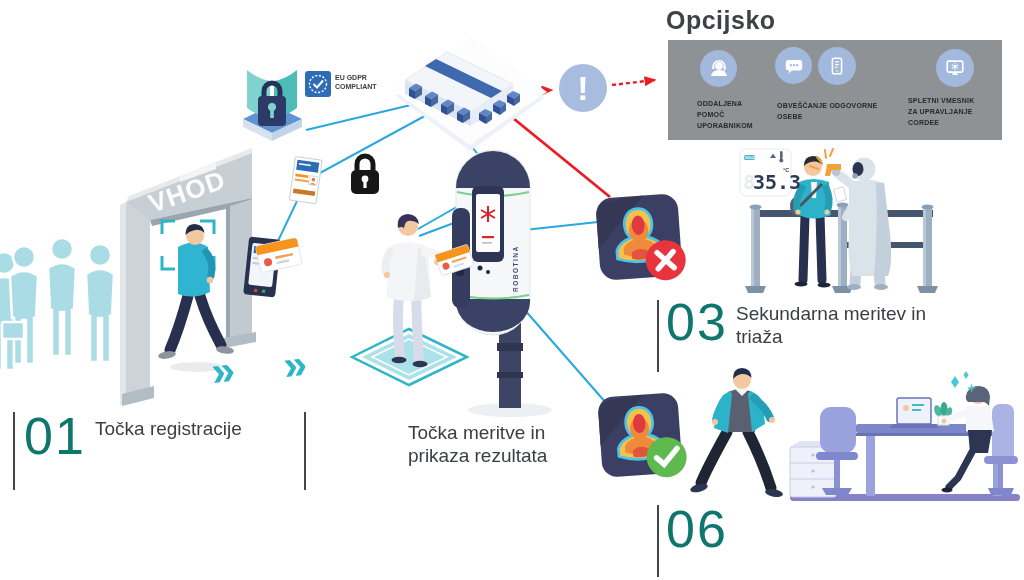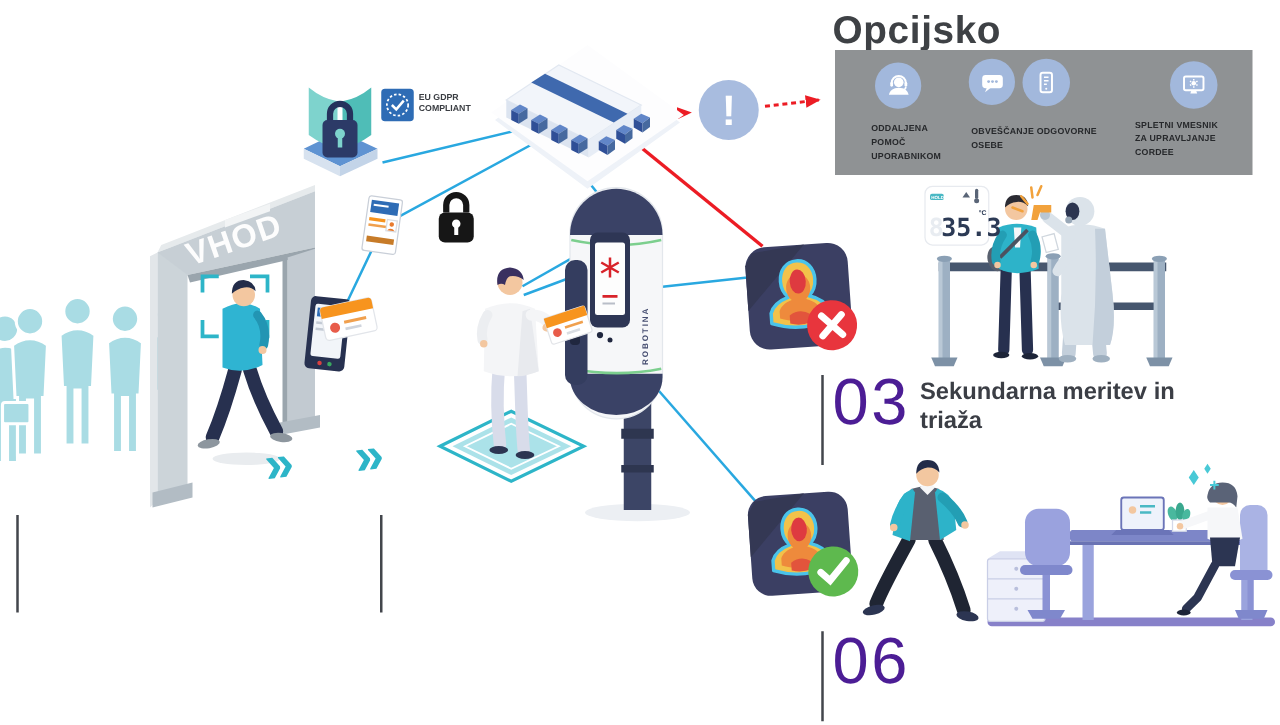--- a/index.html
+++ b/index.html
@@ -1,31 +1,31 @@
 <!DOCTYPE html>
 <html><head>
 <meta charset="utf-8">
 <style>
   html,body{margin:0;padding:0;background:#fff;}
   .stage{position:relative;width:1024px;height:580px;background:#fff;overflow:hidden;
          font-family:"Liberation Sans",sans-serif;}
   .stage svg.scene{position:absolute;left:0;top:0;}
   
-  .opc-title{position:absolute;left:666px;top:6px;font-size:31px;font-weight:bold;
+  .opc-title{position:absolute;left:666px;top:6px;font-size:25px;font-weight:bold;
              color:#3e4145;letter-spacing:.5px;}
   .opc-box{position:absolute;left:668px;top:40px;width:334px;height:100px;background:#8f9294;}
   .opc-circle{position:absolute;border-radius:50%;background:#a2b8dc;display:flex;
               align-items:center;justify-content:center;}
   .opc-label{position:absolute;font-size:7px;font-weight:bold;color:#26282b;line-height:1.55;
              white-space:pre-line;letter-spacing:.2px;}
   
   .vline{position:absolute;width:2px;background:#43464c;}
-  .step-num{position:absolute;color:#4c1d95;font-size:52px;font-weight:400;line-height:1;
+  .step-num{position:absolute;color:#0f766e;font-size:52px;font-weight:400;line-height:1;
             letter-spacing:2px;}
-  .step-label{position:absolute;color:#3b3e45;font-size:19px;font-weight:bold;line-height:1.22;
+  .step-label{position:absolute;color:#3b3e45;font-size:19px;font-weight:normal;line-height:1.22;
               white-space:pre-line;}
 </style>
 </head>
 <body>
 
 <div class="stage">
 
 <svg class="scene" width="1024" height="580" viewBox="0 0 1024 580">
   <defs>
     <marker id="arrR" markerWidth="12" markerHeight="10" refX="10.5" refY="5" orient="auto" markerUnits="userSpaceOnUse">
@@ -464,22 +464,26 @@
       <path d="M12,6.7v1.3 M12,13v1.3 M8.7,8.6l1.1,.65 M14.2,11.75l1.1,.65 M15.3,8.6l-1.1,.65 M9.8,11.75l-1.1,.65" stroke="#fff" stroke-width="1.3" fill="none"></path>
       <path d="M10,16.5h4l1,3h-6z" fill="#fff"></path>
     </svg>
   </div>
   <div class="opc-label" style="left:240px;top:56px;width:95px">SPLETNI VMESNIK
 ZA UPRAVLJANJE
 CORDEE</div>
 </div>
 
 <div class="vline" style="left:13px;top:412px;height:78px"></div>
+<div class="step-num" style="left:24px;top:410px">01</div>
+<div class="step-label" style="left:95px;top:417px;width:215px">Točka registracije</div>
 
 <div class="vline" style="left:304px;top:412px;height:78px"></div>
+<div class="step-label" style="left:408px;top:421px;width:195px">Točka meritve in
+prikaza rezultata</div>
 
 <div class="vline" style="left:657px;top:300px;height:72px"></div>
 <div class="step-num" style="left:666px;top:296px">03</div>
 <div class="step-label" style="left:736px;top:302px;width:240px">Sekundarna meritev in
 triaža</div>
 
 <div class="vline" style="left:657px;top:505px;height:72px"></div>
 <div class="step-num" style="left:666px;top:503px">06</div>
 
 </div>

